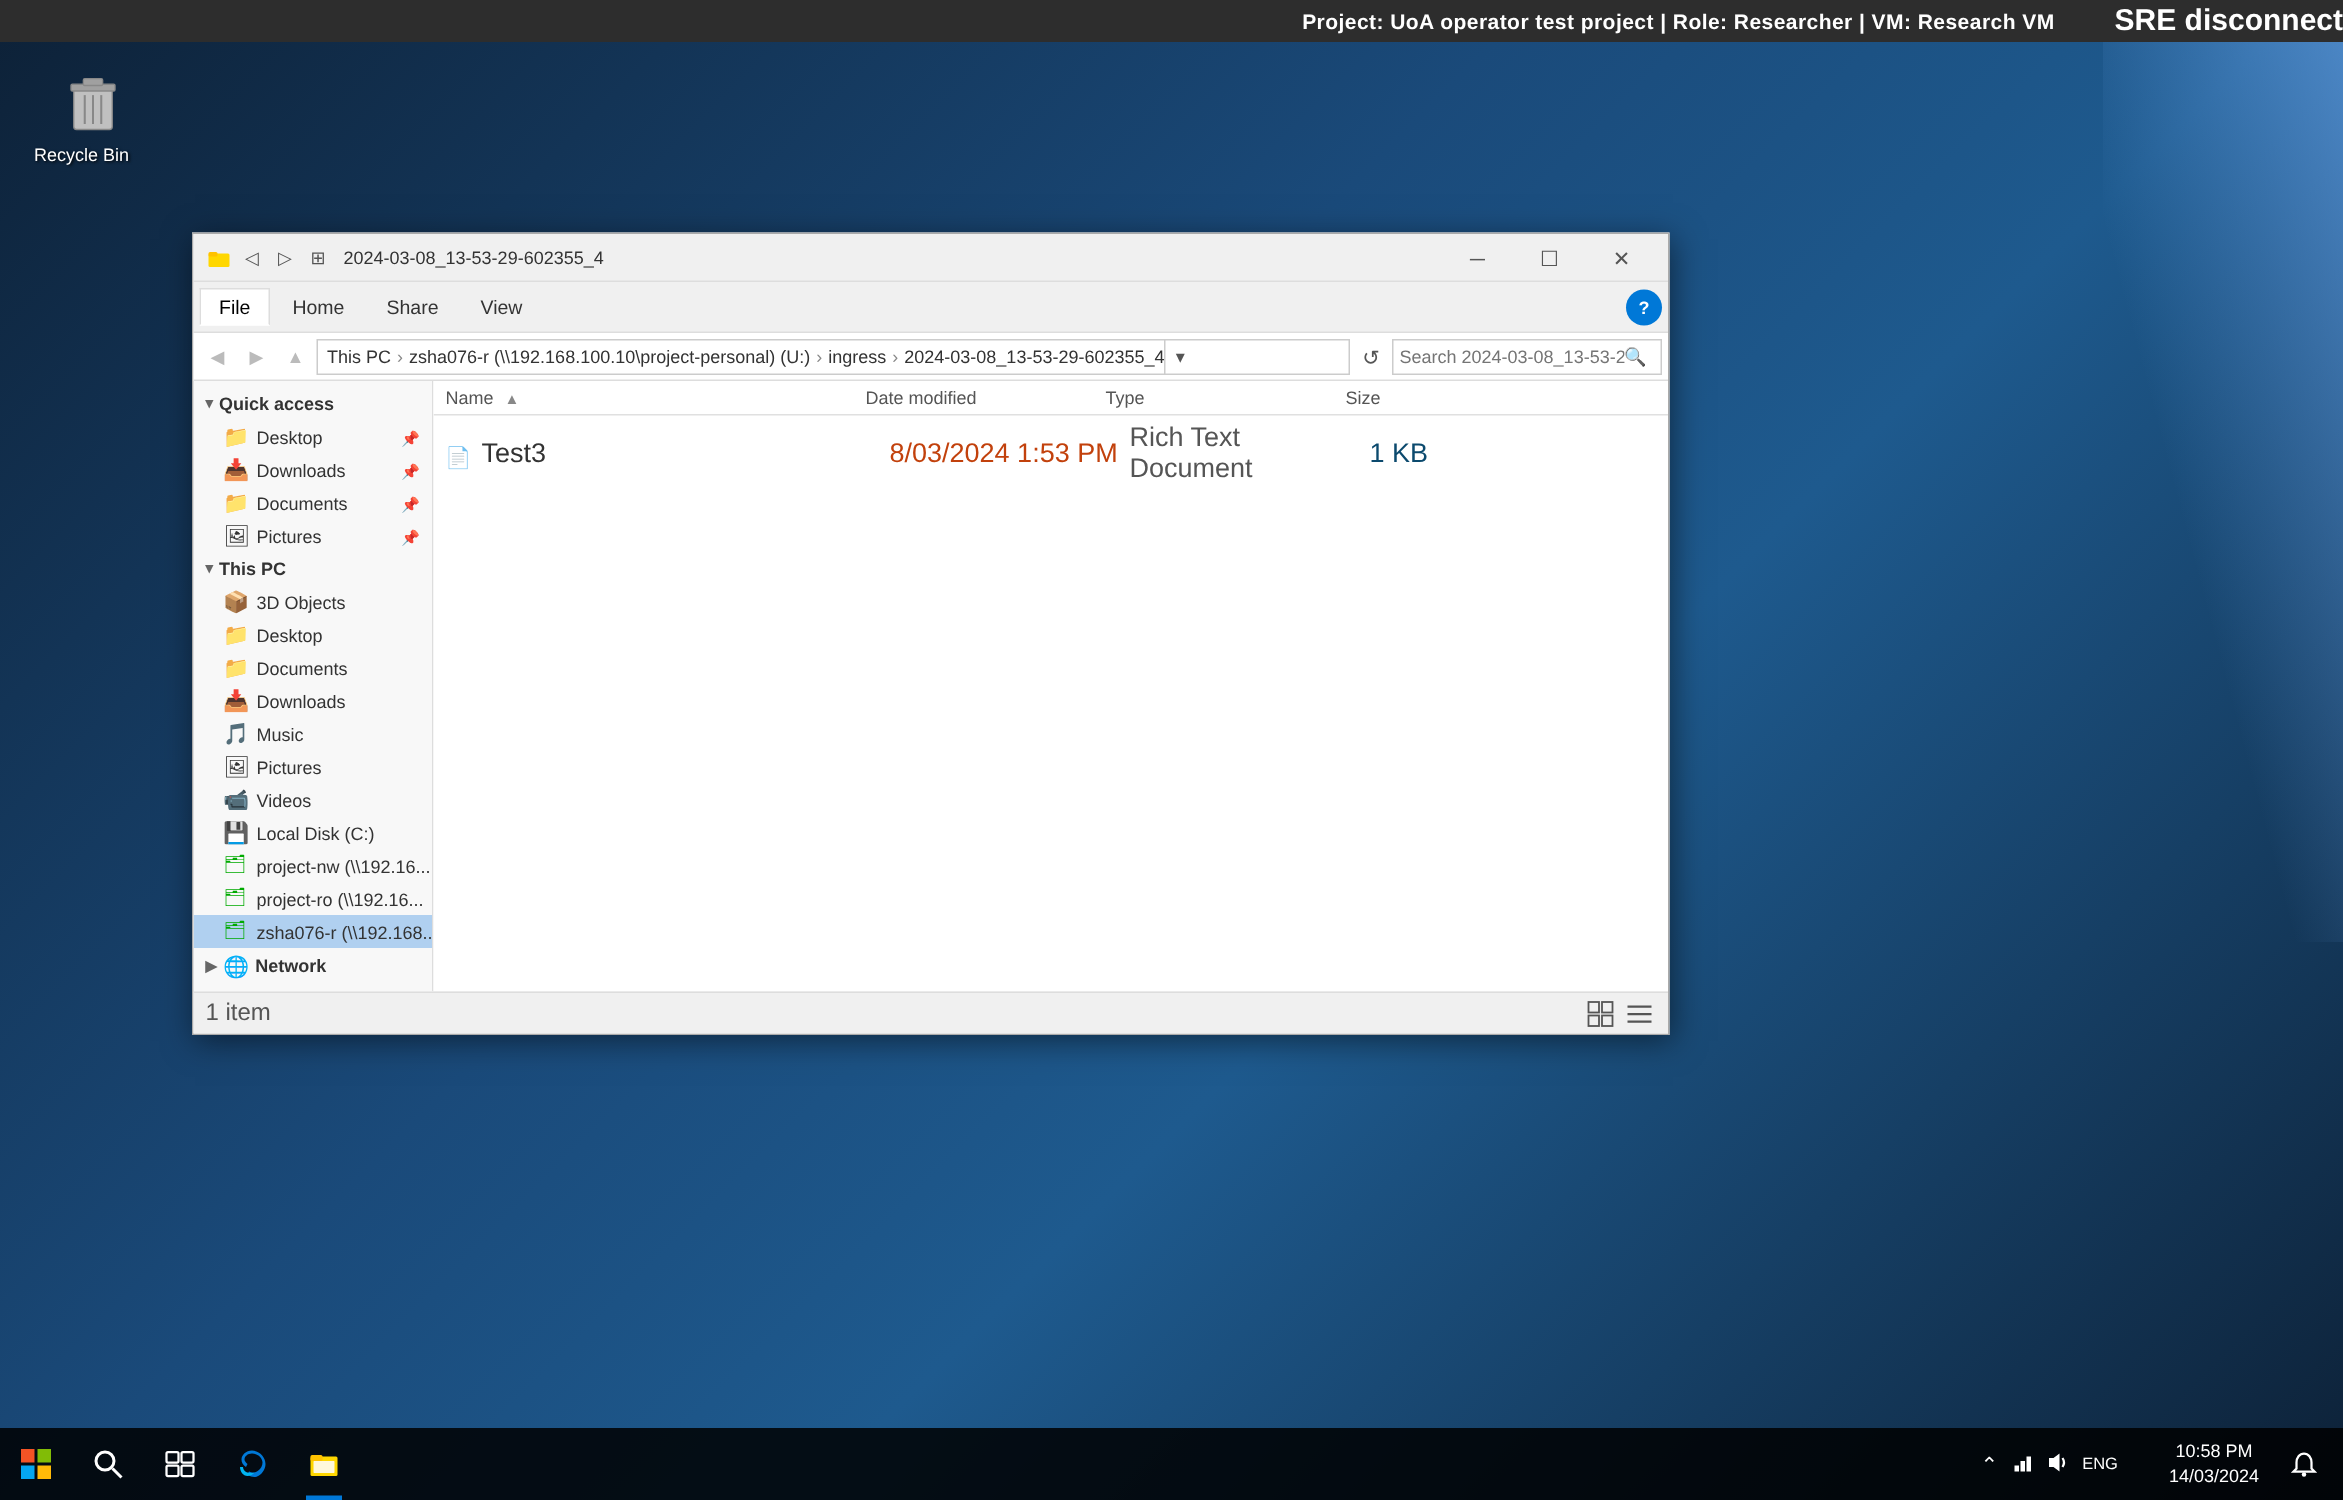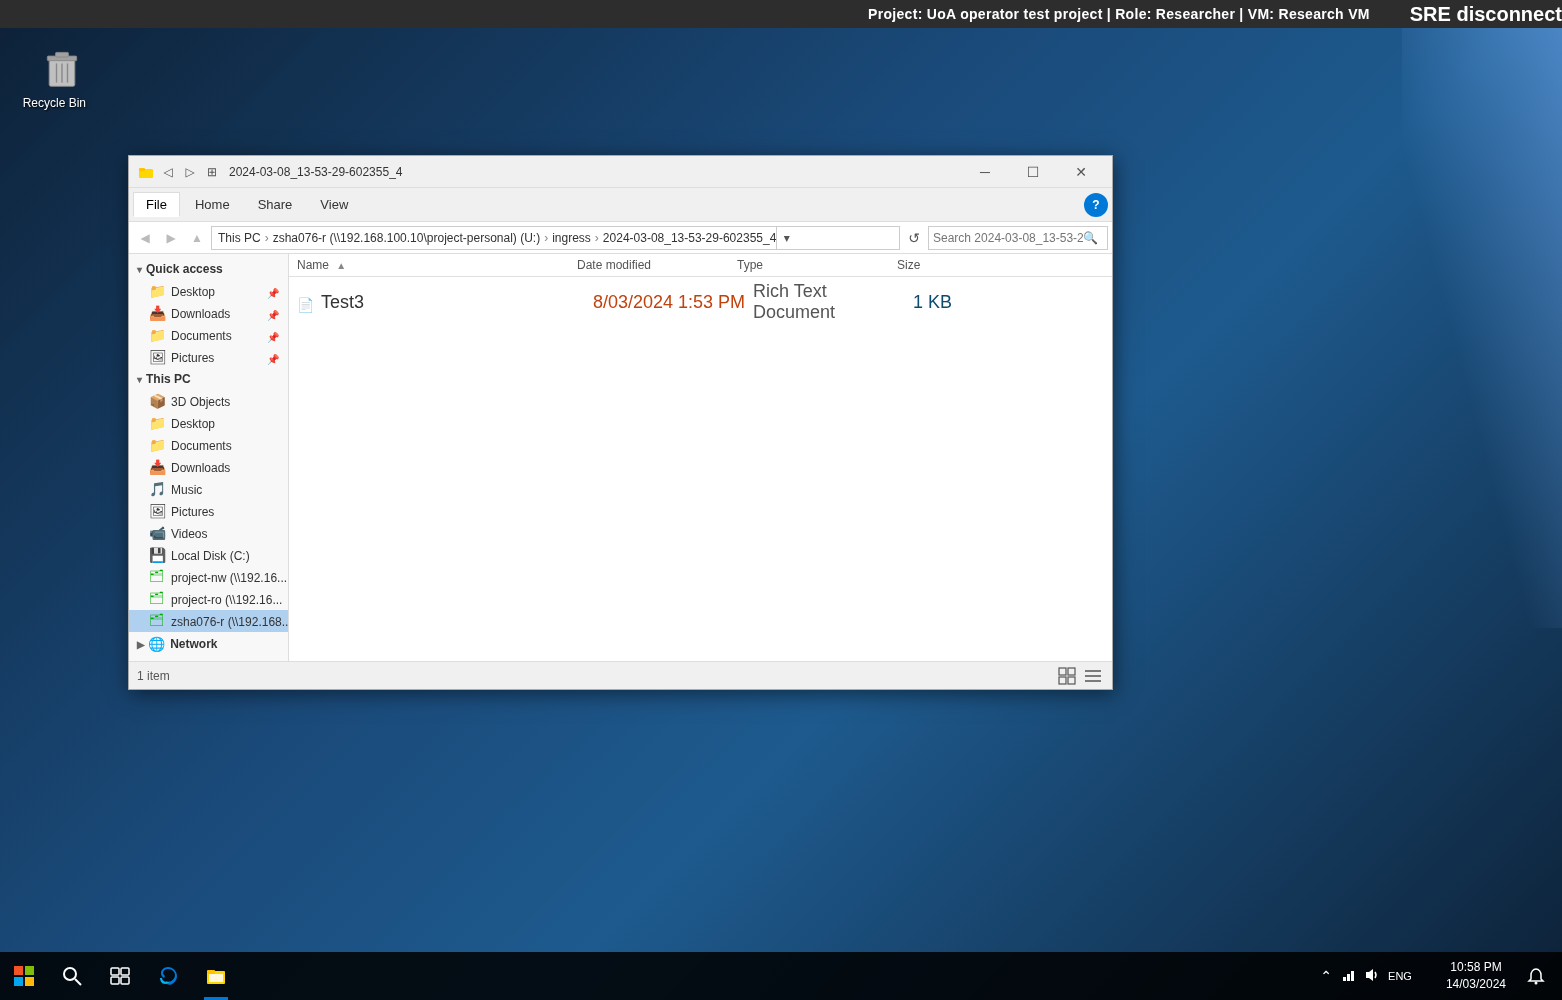--- a/index.html
+++ b/index.html
@@ -370,21 +370,21 @@
     .file-size { width: 80px; color: #0c4a6e; }
 
     
     .status-bar {
       height: 28px;
       background: #f0f0f0;
       border-top: 1px solid #ddd;
       display: flex;
       align-items: center;
       padding: 0 8px;
-      font-size: 12px;
+      font-size: 16px;
       color: #555;
       flex-shrink: 0;
     }
     .status-bar-right {
       margin-left: auto;
       display: flex;
       gap: 4px;
     }
     .view-btn {
       width: 22px;

